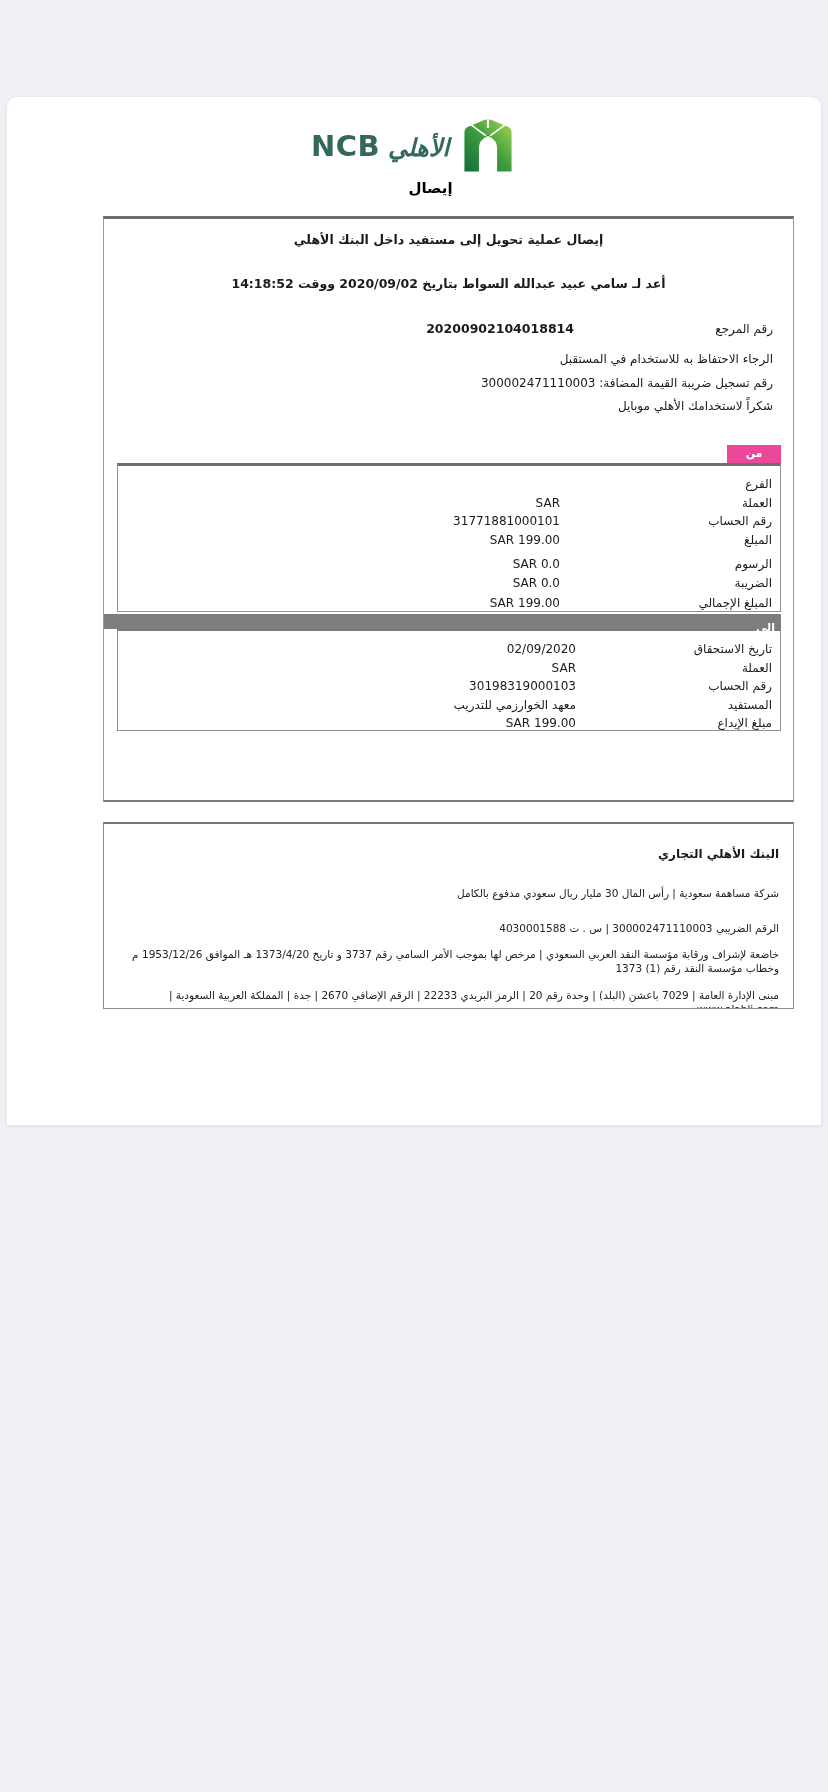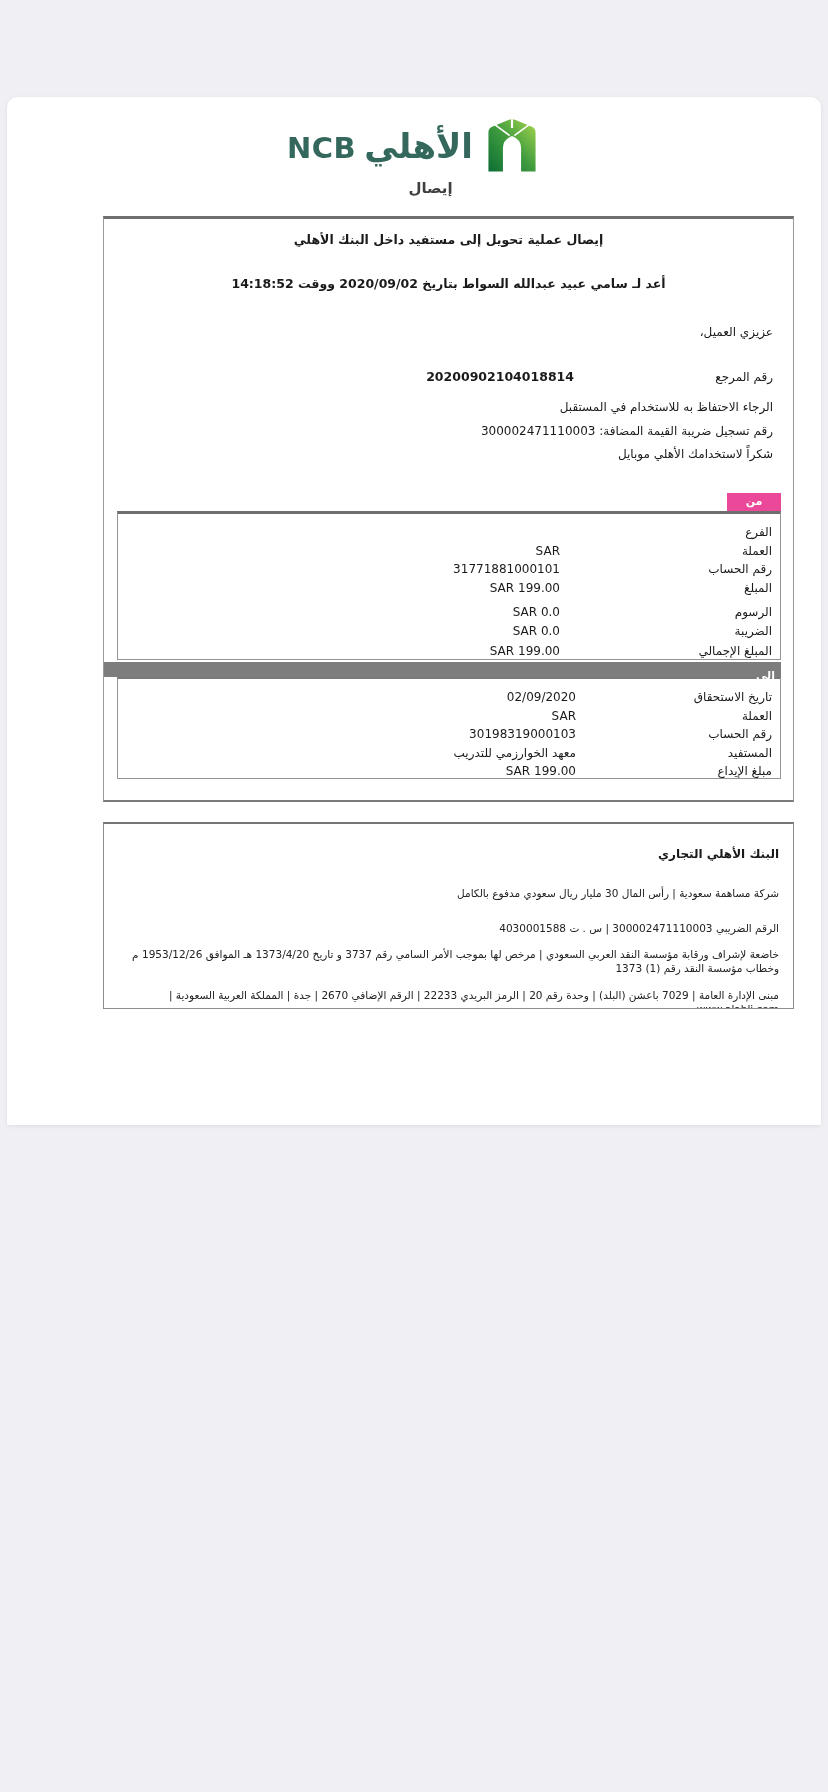--- a/index.html
+++ b/index.html
@@ -16,24 +16,24 @@
     background:#ffffff;border-radius:10px 10px 0 0;
     box-shadow:0 1px 4px rgba(0,0,0,0.08);
     overflow:hidden;
   }
   
   .logo-row{
     margin-top:20px;
     display:flex;justify-content:center;align-items:center;gap:10px;
   }
   .logo-text{direction:rtl;display:flex;align-items:baseline;gap:8px;color:#35685d;}
-  .logo-ar{font-size:34px;font-weight:600;}
+  .logo-ar{font-size:24px;font-weight:600;font-style:italic;}
   .logo-en{font-size:29px;font-weight:600;letter-spacing:0.5px;}
   .receipt-word{
-    text-align:center;font-weight:bold;font-size:15px;margin-top:4px;color:#404040;padding-left:33px;
+    text-align:center;font-weight:bold;font-size:15px;margin-top:4px;color:#000000;padding-left:33px;
   }
   
   .main-box{
     box-sizing:border-box;
     margin:19px 0 0 96px;
     width:691px;height:586px;
     border:1px solid #9a9a9a;
     border-top:3px solid #6f6f6f;
     border-bottom:2px solid #7a7a7a;
     direction:rtl;
@@ -122,21 +122,20 @@
       <path d="M29.5 20.5 L13 8.5" stroke="#ffffff" stroke-width="1.8" fill="none"></path>
       <path d="M34.5 20.5 L51 8.5" stroke="#ffffff" stroke-width="1.8" fill="none"></path>
     </svg>
   </div>
   <div class="receipt-word">إيصال</div>
 
   <div class="main-box">
     <div class="title-line t1">إيصال عملية تحويل إلى مستفيد داخل البنك الأهلي</div>
     <div class="title-line t2">أعد لـ سامي عبيد عبدالله السواط بتاريخ 2020/09/02 ووقت 14:18:52</div>
 
-    <div class="greeting">عزيزي العميل،</div>
 
     <div class="kv-row ref-row">
       <div class="kv-value ref-value">20200902104018814</div>
       <div class="kv-label">رقم المرجع</div>
     </div>
 
     <div class="note-line n0">الرجاء الاحتفاظ به للاستخدام في المستقبل</div>
     <div class="note-line n1">رقم تسجيل ضريبة القيمة المضافة: 300002471110003</div>
     <div class="note-line n2">شكراً لاستخدامك الأهلي موبايل</div>
 

